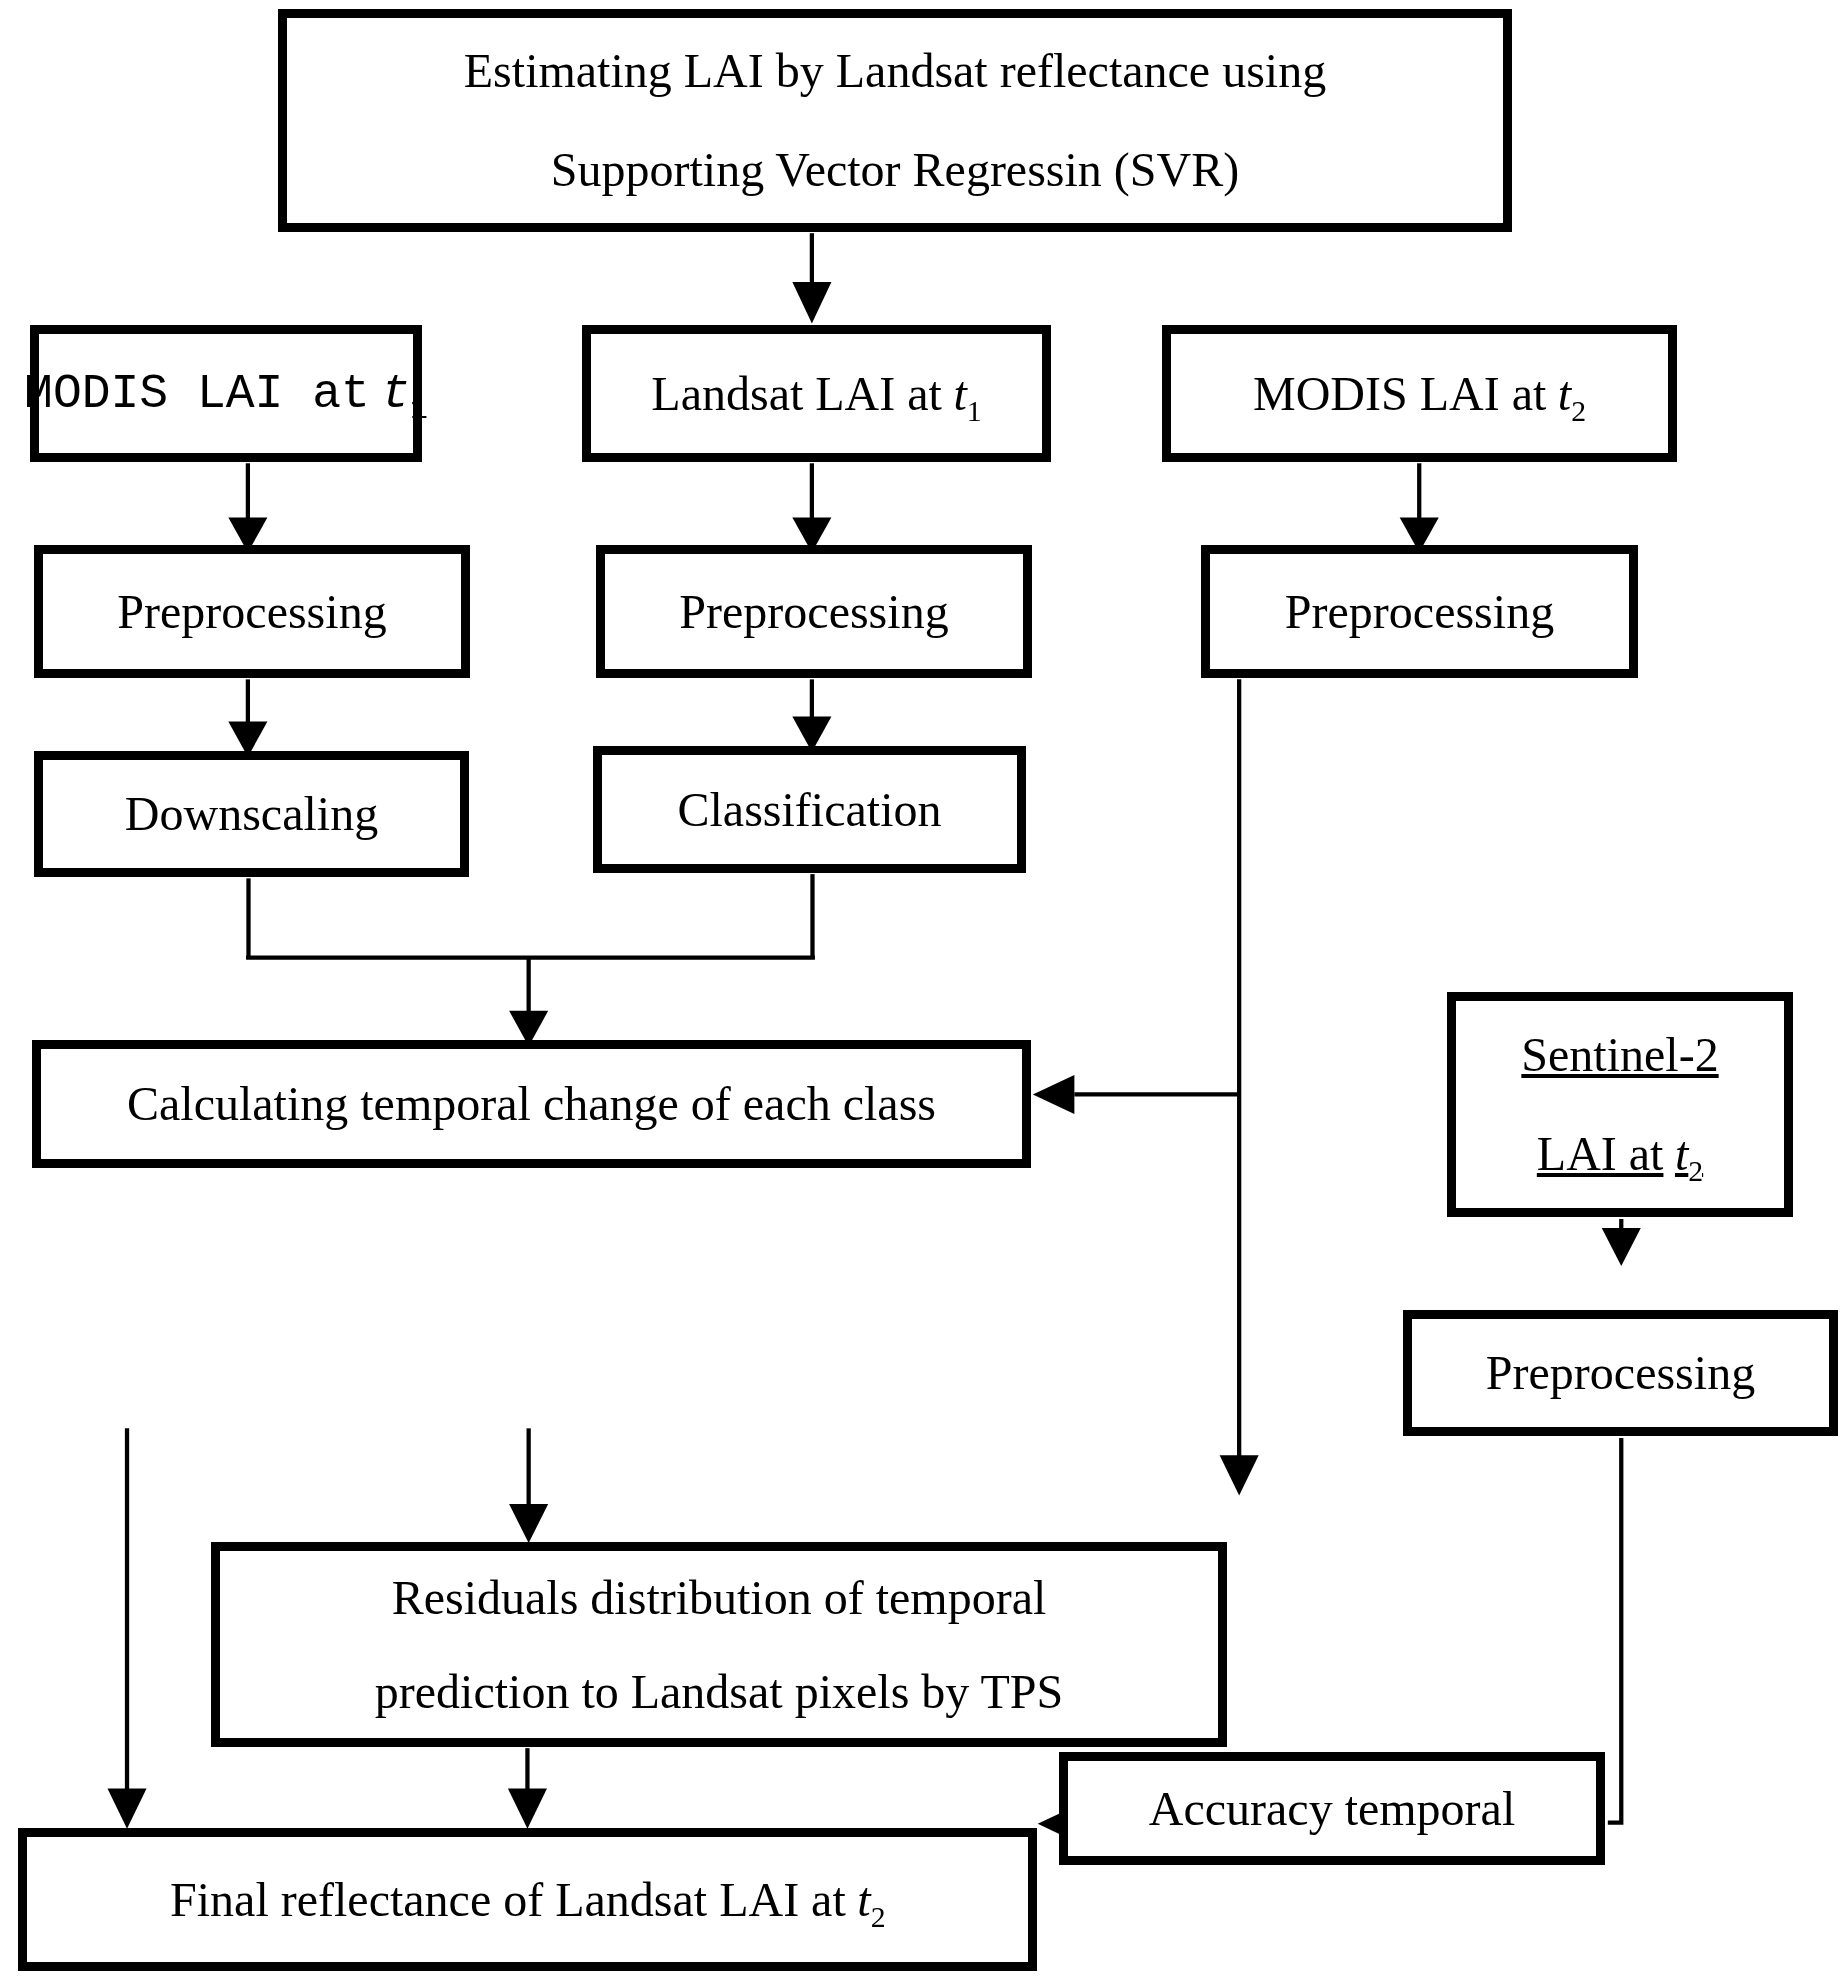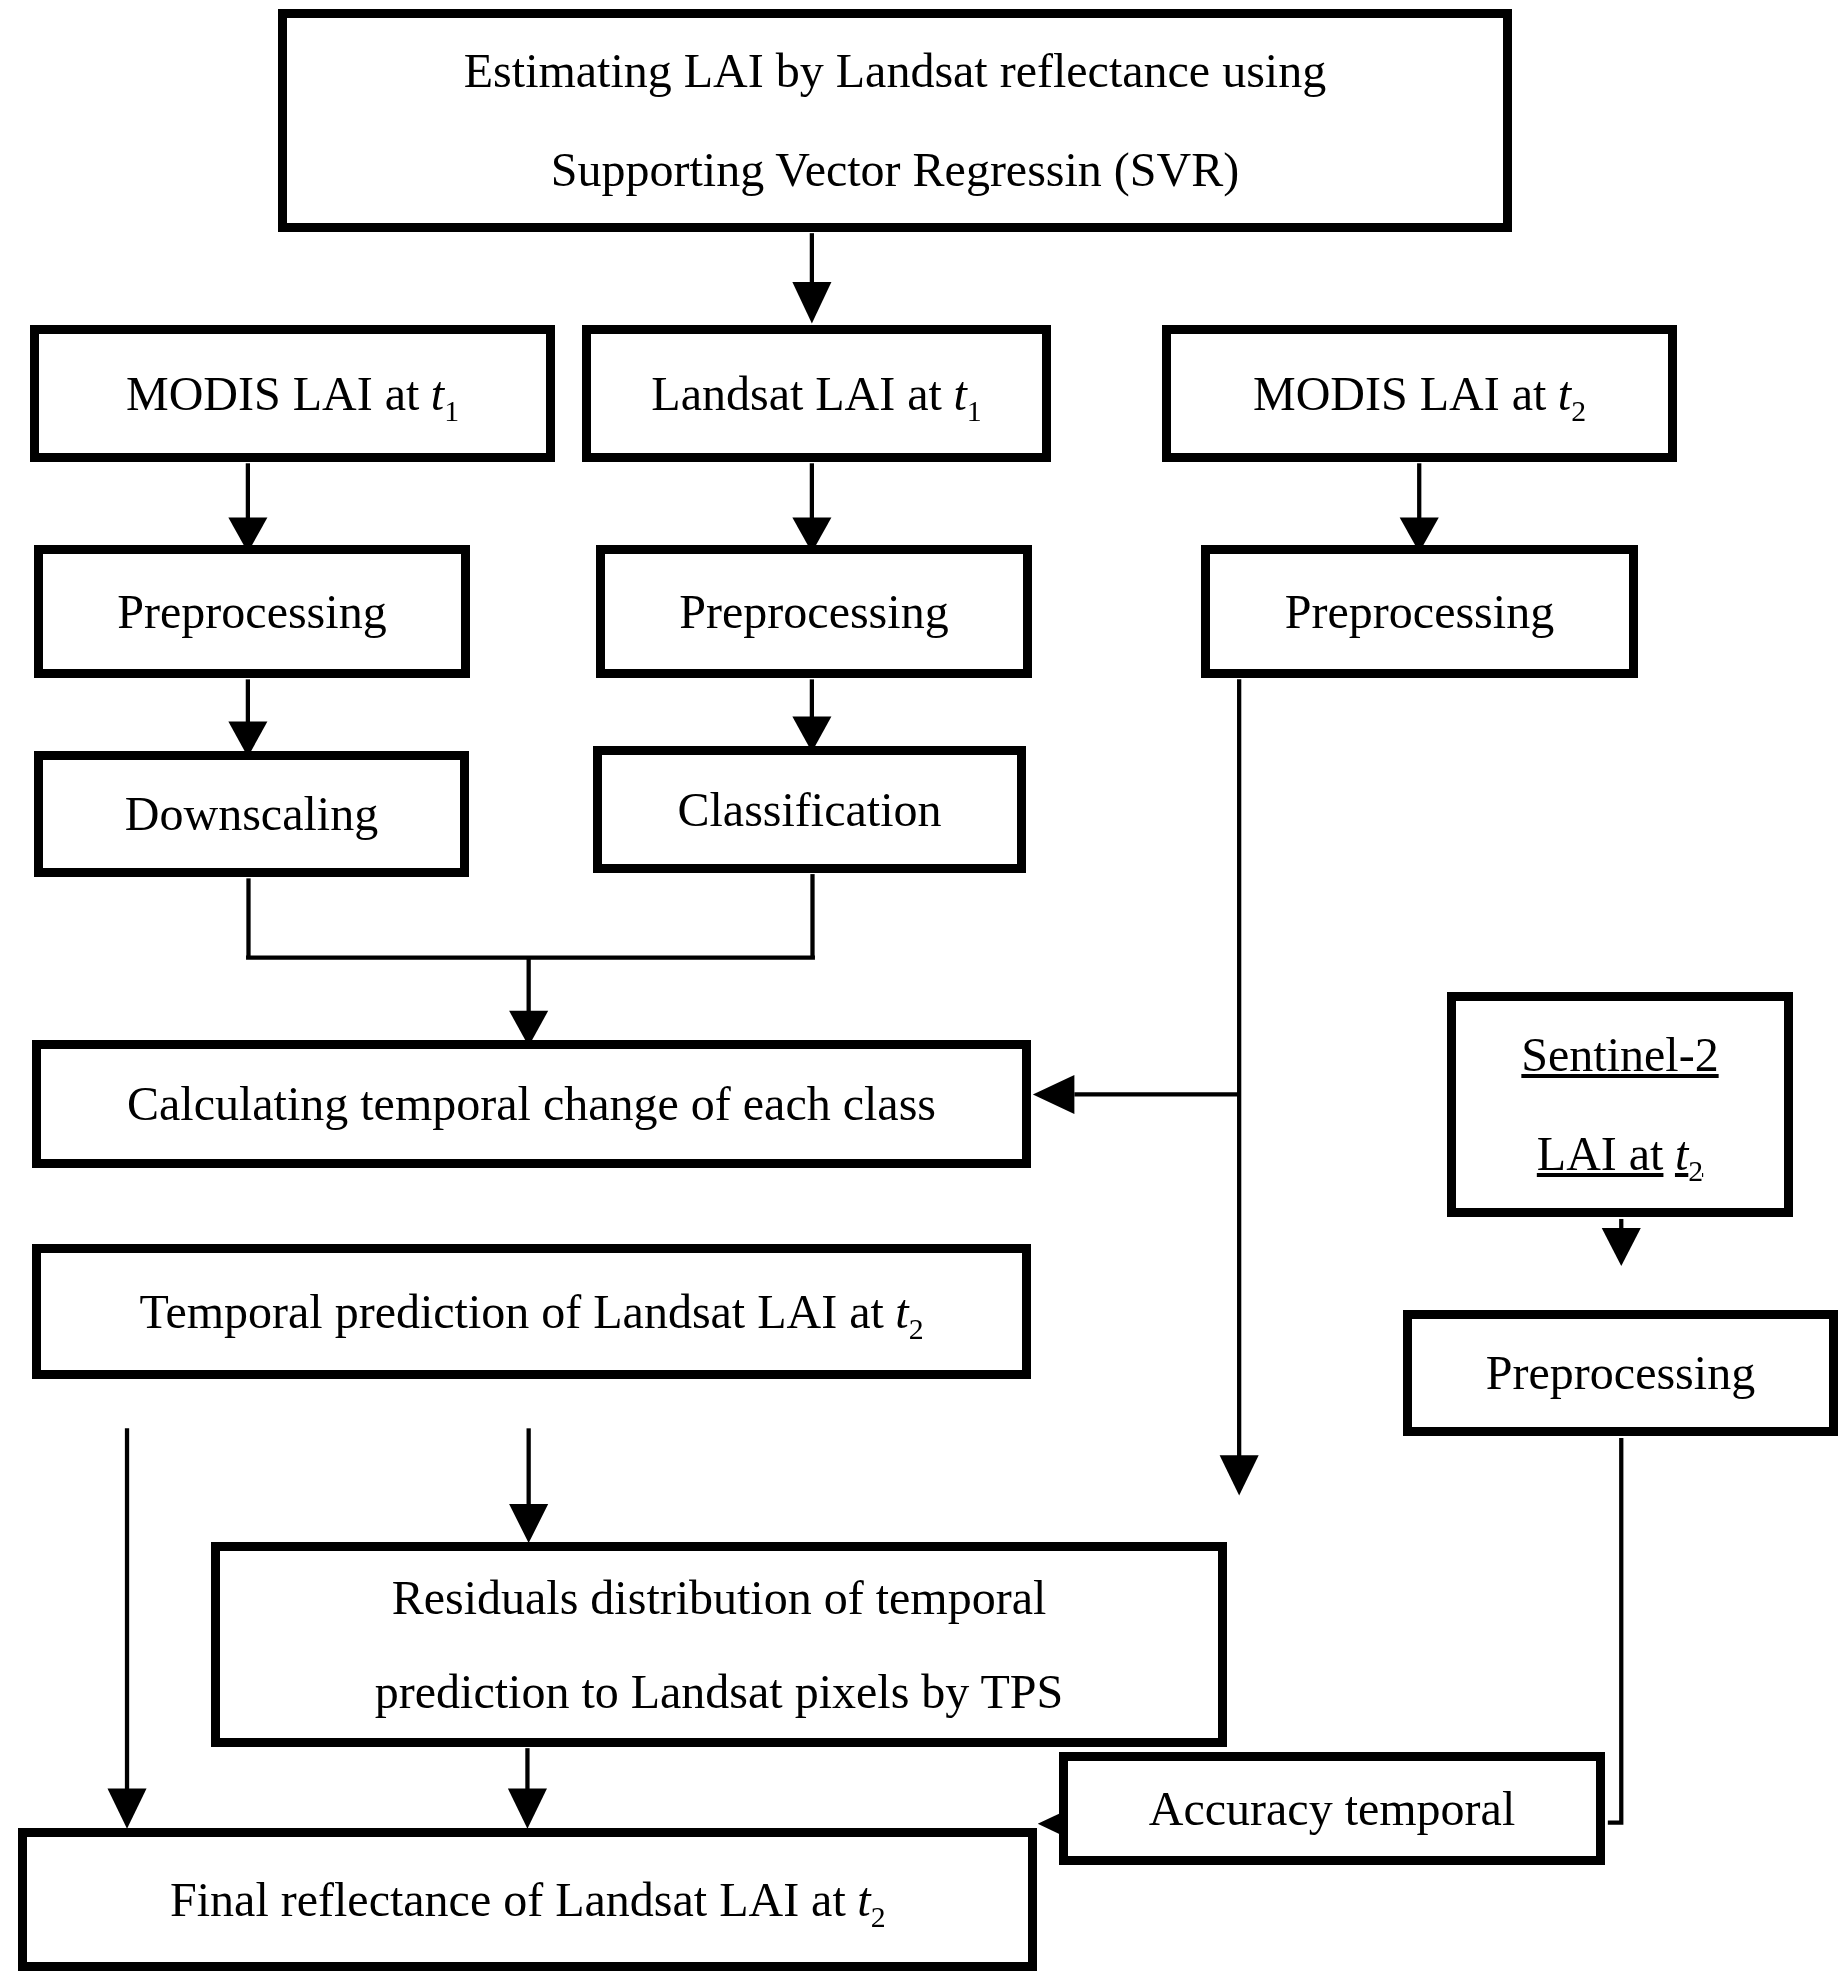--- a/index.html
+++ b/index.html
@@ -37,21 +37,21 @@
     font-size: 48px;
     line-height: 1.25;
     white-space: nowrap;
   }
   .node.multiline { line-height: 2.05; }
   .node.residuals { line-height: 1.95; }
   .var { font-style: italic; margin-left: 0.24em; }
   sub { font-size: 0.62em; line-height: 0; }
   
   #n-estimating     { left: 278px;  top: 9.2px;   width: 1234px; height: 223px; }
-  #n-modis-t1       { left: 30px;   top: 325px;  width: 525px;  height: 137px; }
+  #n-modis-t1       { left: 30px;   top: 325px;  width: 392px;  height: 137px; font-family: Liberation Mono, monospace; }
   #n-landsat-t1     { left: 582px;  top: 325px;  width: 469px;  height: 137px; }
   #n-modis-t2       { left: 1162px; top: 325px;  width: 515px;  height: 137px; }
   #n-prep-modis-t1  { left: 34px;   top: 545px;  width: 436px;  height: 133px; }
   #n-prep-landsat-t1{ left: 596px;  top: 545px;  width: 436px;  height: 133px; }
   #n-prep-modis-t2  { left: 1201px; top: 545px;  width: 437px;  height: 133px; }
   #n-downscaling    { left: 34px;   top: 751px; width: 435px;  height: 126px; }
   #n-classification { left: 593px;  top: 746px; width: 433px;  height: 127px; }
   #n-calculating    { left: 32px;   top: 1040px; width: 999px; height: 128px; }
   #n-temporal       { left: 32px;   top: 1244px; width: 999px; height: 135px; }
   #n-residuals      { left: 211px;  top: 1542px; width: 1016px; height: 205px; }
@@ -179,23 +179,20 @@
   </div>
 
   <div class="node" id="n-classification">
     <div><span>Classification</span></div>
   </div>
 
   <div class="node" id="n-calculating">
     <div><span>Calculating temporal change of each class</span></div>
   </div>
 
-  <div class="node" id="n-temporal">
-    <div><span>Temporal prediction of Landsat LAI at</span><span class="var">t</span><sub>2</sub></div>
-  </div>
 
   <div class="node multiline residuals" id="n-residuals">
     <div><span>Residuals distribution of temporal</span></div>
     <div><span>prediction to Landsat pixels by TPS</span></div>
   </div>
 
   <div class="node multiline" id="n-sentinel">
     <div><span>Sentinel-2</span></div>
     <div><span>LAI at</span><span class="var">t</span><sub>2</sub></div>
   </div>

